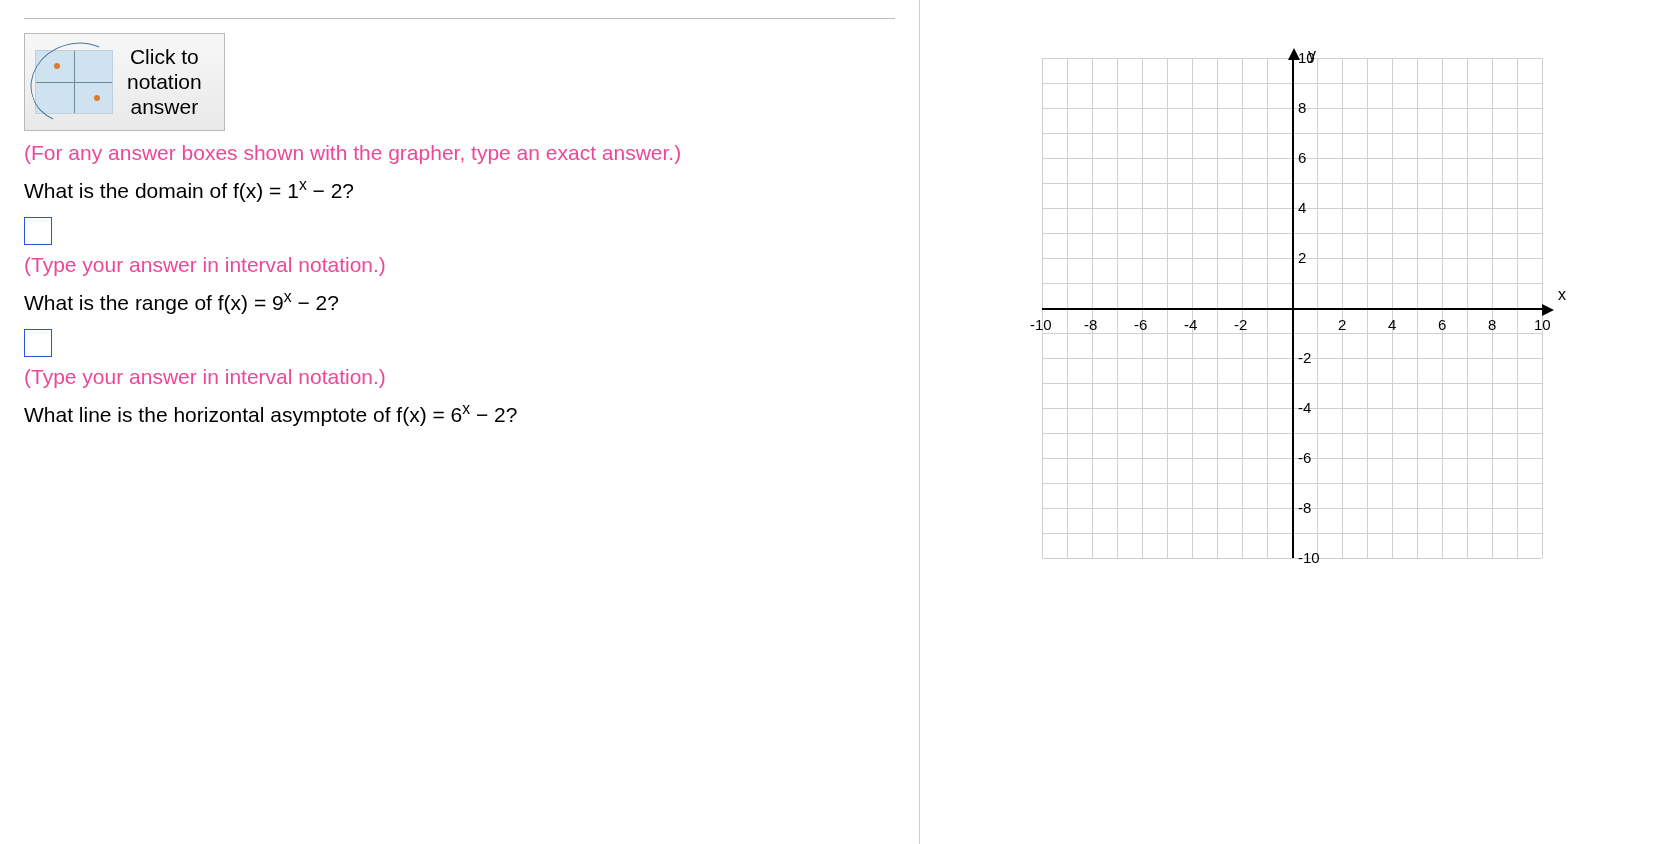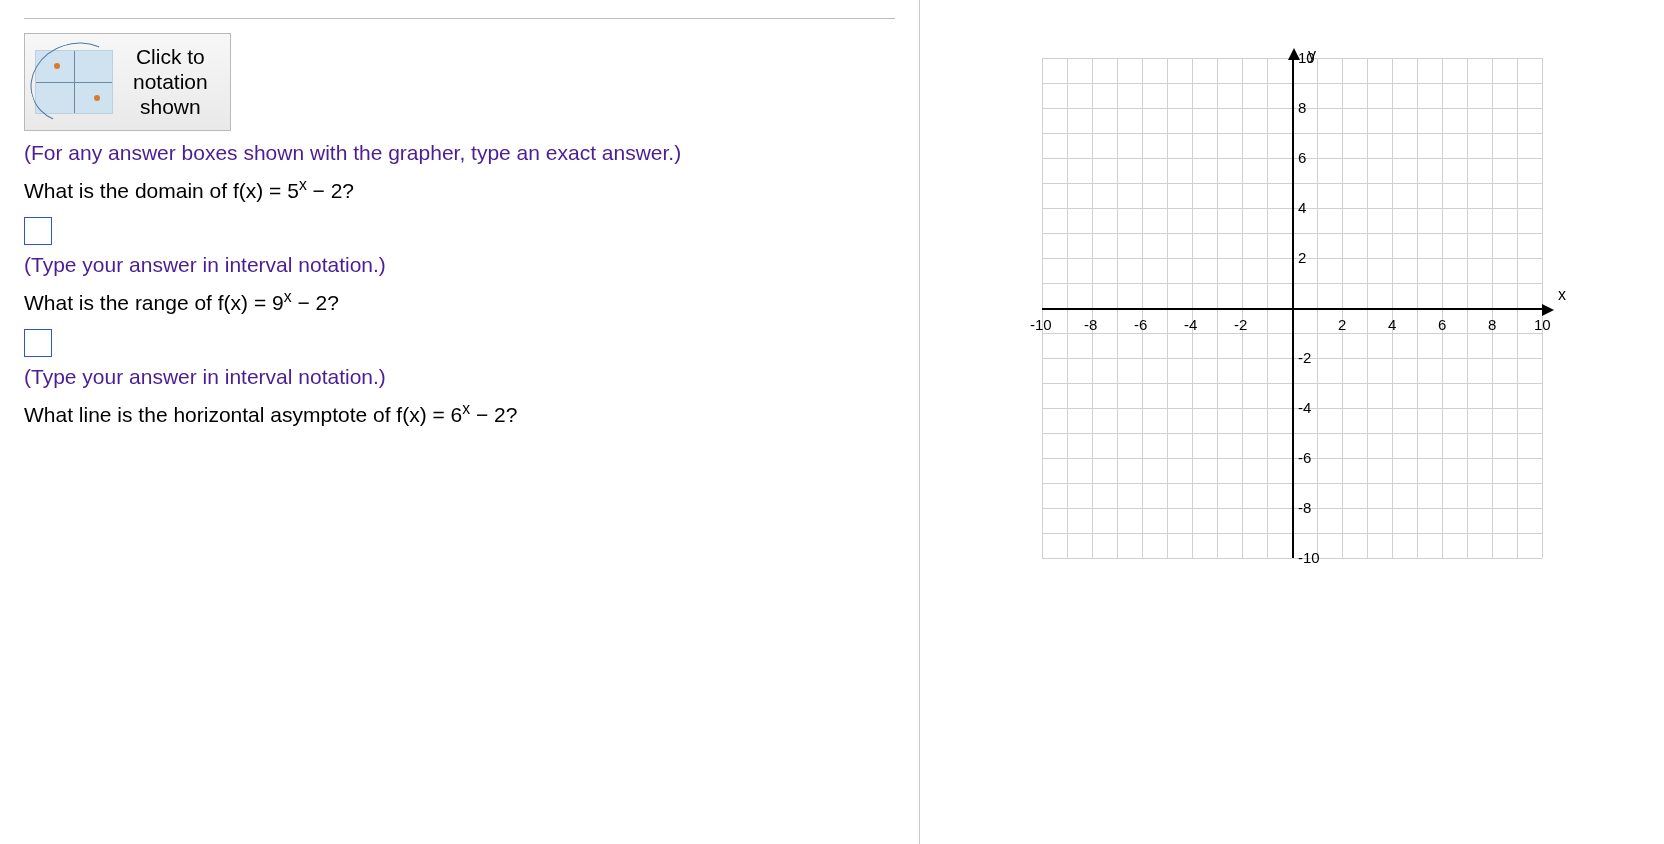--- a/index.html
+++ b/index.html
@@ -26,21 +26,21 @@
     justify-content: center;
   }
   .instr { line-height: 1.35; margin-bottom: 18px; }
   .fn-row { margin: 14px 0 12px 0; }
   sup { font-size: 0.75em; vertical-align: super; line-height: 0; }
   .hr { border: none; border-top: 1px solid #bbb; margin: 0 0 14px 0; }
   .sub-instr { margin-bottom: 18px; }
   .grapher-btn {
     display: inline-flex;
     align-items: center;
-    gap: 20px;
+    gap: 14px;
     background: linear-gradient(#f7f7f7,#e9e9e9);
     border: 1px solid #b9b9b9;
     padding: 10px 22px 10px 10px;
     cursor: pointer;
     margin-bottom: 10px;
   }
   .grapher-btn .thumb {
     width: 78px; height: 64px;
     background: #cfe2ef;
     position: relative;
@@ -52,21 +52,21 @@
   .grapher-btn .thumb .d1 { left:18px; top:12px; }
   .grapher-btn .thumb .d2 { left:58px; top:44px; }
   .grapher-btn .thumb .curve {
     position:absolute; left:-6px; top:-8px; width:92px; height:80px;
     border:1px solid #4d79a1; border-radius:50%;
     clip-path: polygon(0 0, 100% 0, 100% 55%, 0 100%);
     transform: rotate(-18deg);
     border-right-color:transparent; border-bottom-color:transparent;
   }
   .grapher-btn .lab { text-align:center; line-height:1.2; }
-  .blue { color: #4c1d95; }
+  .blue { color: #ec4899; }
   .q-block { margin: 14px 0 10px 0; }
   .input-box {
     width: 28px; height: 28px;
     border: 1px solid #2a55d4;
     background: #fff;
     margin: 14px 0 8px 0;
     display: block;
   }
   .graph-area {
     position: relative;
@@ -96,28 +96,28 @@
     <div class="thumb">
       <div class="xline"></div>
         <div class="yline"></div>
       <div class="curve"></div>
       <div class="dot d1"></div>
         <div class="dot d2"></div>
     </div>
     <div class="lab">
       <div>Click to</div>
       <div>notation</div>
-      <div>shown</div>
+      <div>answer</div>
     </div>
   </div>
 
   <div class="blue">(For any answer boxes shown with the grapher, type an exact answer.)</div>
 
   <div class="q-block">
-    <span>What is the domain of f(x) = 5</span><sup>x</sup><span> − 2?</span>
+    <span>What is the domain of f(x) = 1</span><sup>x</sup><span> − 2?</span>
   </div>
   <input class="input-box" type="text" style="">
   <div class="blue">(Type your answer in interval notation.)</div>
 
   <div class="q-block">
     <span>What is the range of f(x) = 9</span><sup>x</sup><span> − 2?</span>
   </div>
   <input class="input-box" type="text" style="">
   <div class="blue">(Type your answer in interval notation.)</div>
 

